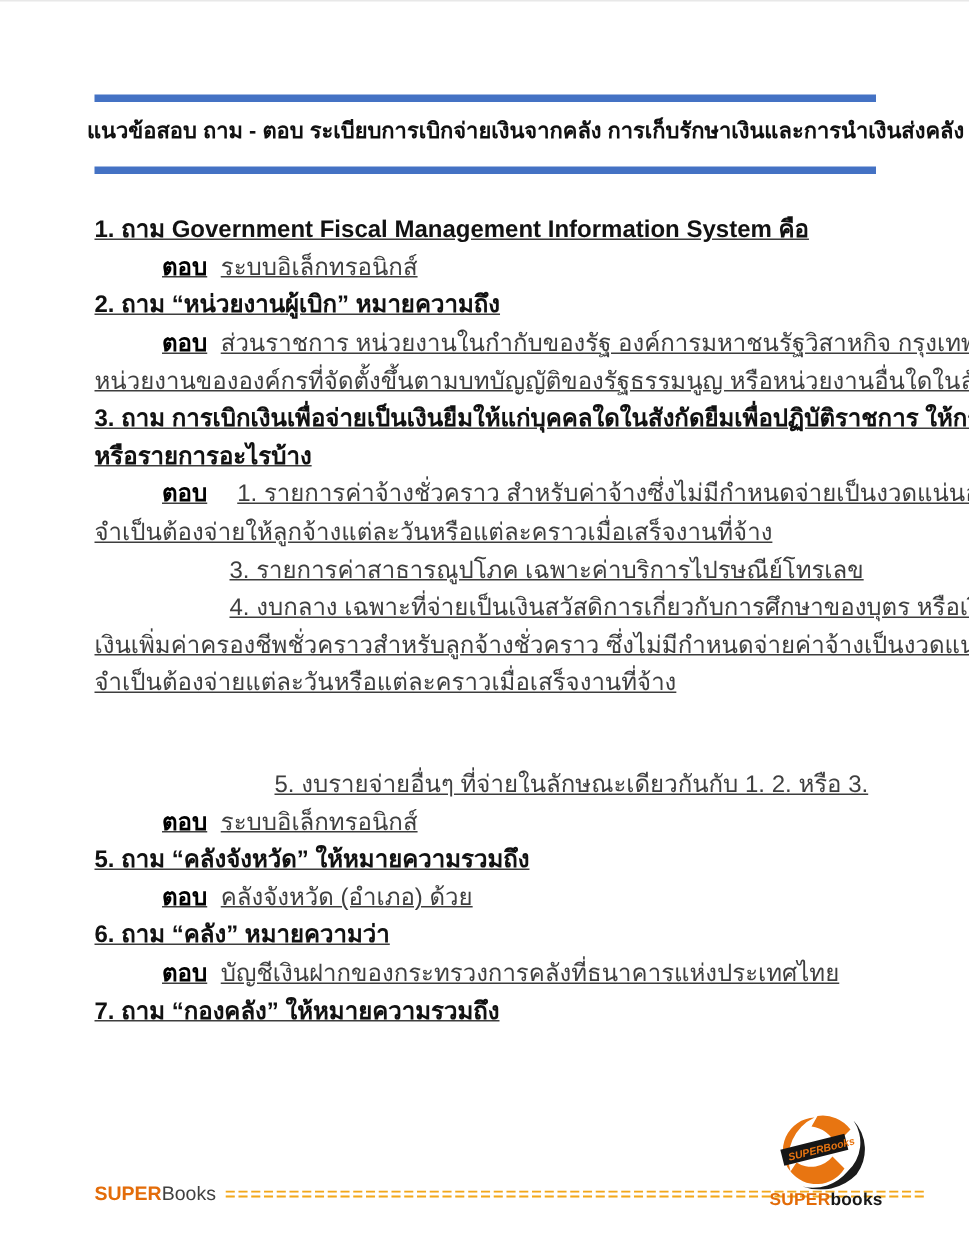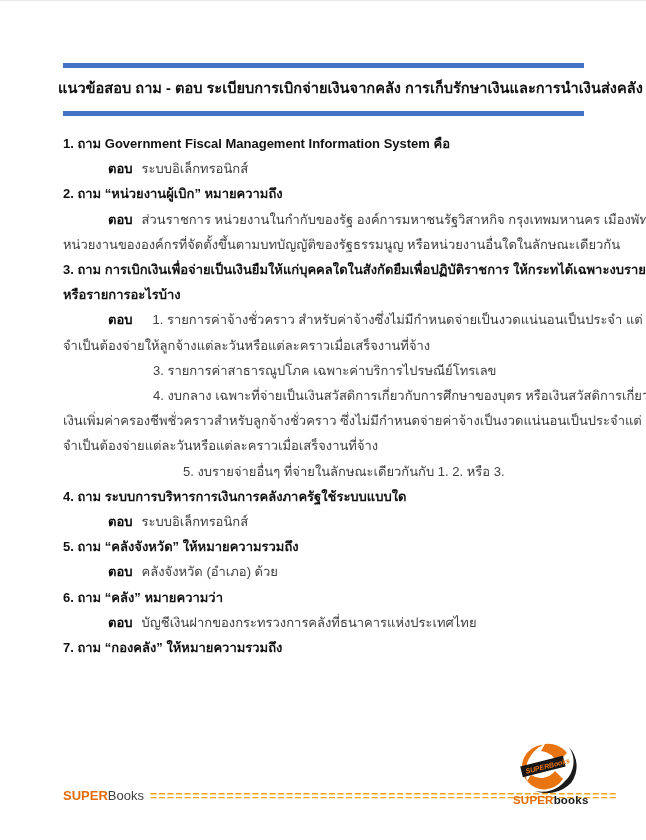--- a/index.html
+++ b/index.html
@@ -22,31 +22,31 @@
   }
   .rule.top { top: 62px; }
   .rule.bottom { top: 110px; }
   .doc-title {
     position: absolute; left: 58px; top: 72px; width: 531px;
     font-size: 14.6px; font-weight: bold; color: #111111;
     text-align: center; line-height: 30px;
     white-space: nowrap;
   }
   .content {
-    position: absolute; left: 63px; top: 130px; width: 528px;
-    font-size: 13px; line-height: 25.2px;
+    position: absolute; left: 63px; top: 140px; width: 528px;
+    font-size: 16px; line-height: 25.2px; text-decoration: underline;
   }
   .line { white-space: nowrap; }
   .line.q { font-weight: bold; color: #121212; }
   .line.a, .line.c { color: #3f3f3f; }
   .ans-label { font-weight: bold; color: #000000; }
   .ind-0 { padding-left: 0; }
   .ind-1 { padding-left: 45px; }
   .ind-2 { padding-left: 90px; }
-  .ind-3 { padding-left: 120px; }
+  .ind-3 { padding-left: 120px; margin-top: 42px; }
   .gap-normal { margin-right: 9px; }
   .gap-wide { margin-right: 20px; }
 
   .footer {
     position: absolute; left: 63px; top: 786px; width: 523px;
     font-size: 13px; line-height: 18px; white-space: nowrap;
   }
   .brand-prefix { color: #E36C09; font-weight: bold; }
   .brand-suffix { color: #404040; }
   .divider {
@@ -82,21 +82,20 @@
       <div class="line c ind-0"><span>หน่วยงานขององค์กรที่จัดตั้งขึ้นตามบทบัญญัติของรัฐธรรมนูญ หรือหน่วยงานอื่นใดในลักษณะเดียวกัน</span></div>
       <div class="line q ind-0"><span>3. ถาม การเบิกเงินเพื่อจ่ายเป็นเงินยืมให้แก่บุคคลใดในสังกัดยืมเพื่อปฏิบัติราชการ ให้กระทได้เฉพาะงบรายจ่าย</span></div>
       <div class="line q ind-0"><span>หรือรายการอะไรบ้าง</span></div>
       <div class="line a ind-1"><span class="ans-label gap-wide">ตอบ</span><span>1. รายการค่าจ้างชั่วคราว สำหรับค่าจ้างซึ่งไม่มีกำหนดจ่ายเป็นงวดแน่นอนเป็นประจำ แต่</span></div>
       <div class="line c ind-0"><span>จำเป็นต้องจ่ายให้ลูกจ้างแต่ละวันหรือแต่ละคราวเมื่อเสร็จงานที่จ้าง</span></div>
       <div class="line c ind-2"><span>3. รายการค่าสาธารณูปโภค เฉพาะค่าบริการไปรษณีย์โทรเลข</span></div>
       <div class="line c ind-2"><span>4. งบกลาง เฉพาะที่จ่ายเป็นเงินสวัสดิการเกี่ยวกับการศึกษาของบุตร หรือเงินสวัสดิการเกี่ยวกับ</span></div>
       <div class="line c ind-0"><span>เงินเพิ่มค่าครองชีพชั่วคราวสำหรับลูกจ้างชั่วคราว ซึ่งไม่มีกำหนดจ่ายค่าจ้างเป็นงวดแน่นอนเป็นประจำแต่</span></div>
       <div class="line c ind-0"><span>จำเป็นต้องจ่ายแต่ละวันหรือแต่ละคราวเมื่อเสร็จงานที่จ้าง</span></div>
       <div class="line c ind-3"><span>5. งบรายจ่ายอื่นๆ ที่จ่ายในลักษณะเดียวกันกับ 1. 2. หรือ 3.</span></div>
-      <div class="line q ind-0"><span>4. ถาม ระบบการบริหารการเงินการคลังภาครัฐใช้ระบบแบบใด</span></div>
       <div class="line a ind-1"><span class="ans-label gap-normal">ตอบ</span><span>ระบบอิเล็กทรอนิกส์</span></div>
       <div class="line q ind-0"><span>5. ถาม “คลังจังหวัด” ให้หมายความรวมถึง</span></div>
       <div class="line a ind-1"><span class="ans-label gap-normal">ตอบ</span><span>คลังจังหวัด (อำเภอ) ด้วย</span></div>
       <div class="line q ind-0"><span>6. ถาม “คลัง” หมายความว่า</span></div>
       <div class="line a ind-1"><span class="ans-label gap-normal">ตอบ</span><span>บัญชีเงินฝากของกระทรวงการคลังที่ธนาคารแห่งประเทศไทย</span></div>
       <div class="line q ind-0"><span>7. ถาม  “กองคลัง” ให้หมายความรวมถึง</span></div>
     </div>
 
   <div class="footer">
     <span class="brand-prefix">SUPER</span><span class="brand-suffix">Books</span><span class="divider">=======================================================</span>

